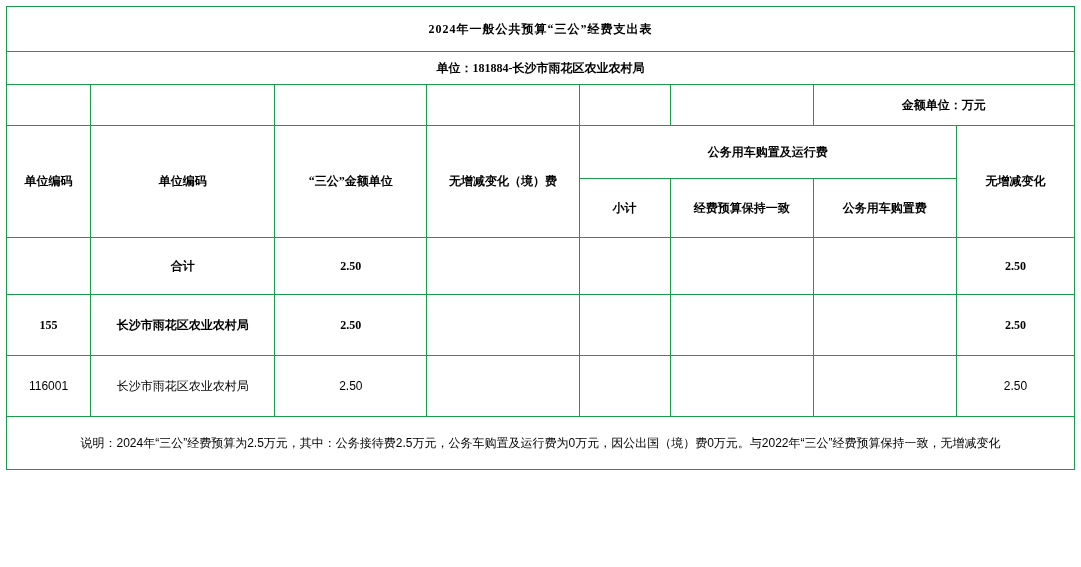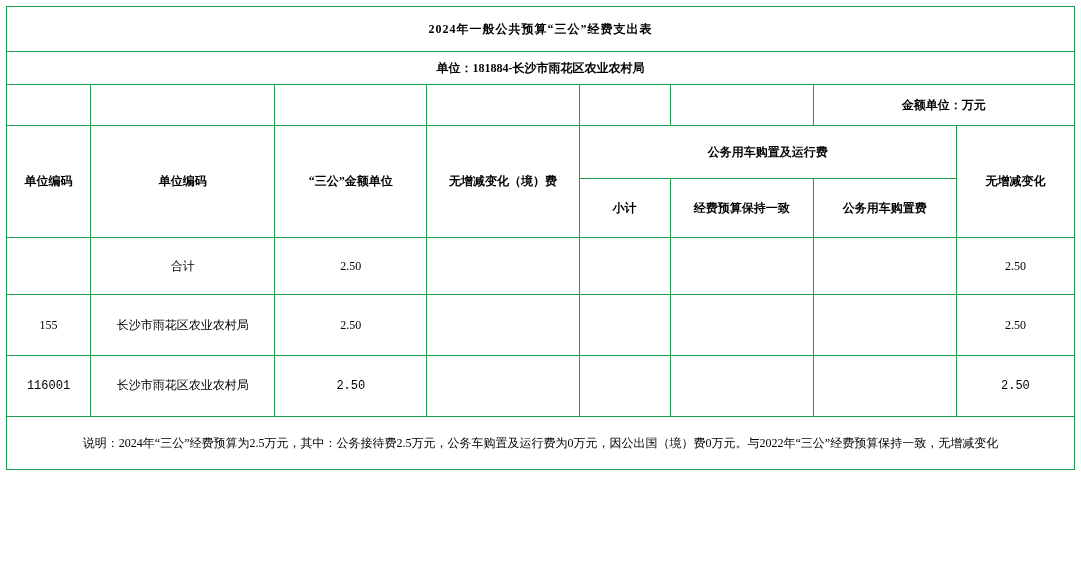--- a/index.html
+++ b/index.html
@@ -77,36 +77,36 @@
   .hdr-bottom {
     height: 58px;
   }
   .data-row td {
     height: 56px;
   }
   .data-row.tall td {
     height: 60px;
   }
   .bold {
-    font-weight: normal;
+    font-weight: bold;
     font-family: "Liberation Serif", serif;
     font-size: 12.5px;
   }
   .plain {
     font-weight: normal;
-    font-family: Liberation Mono, monospace;
+    font-family: Liberation Sans, sans-serif;
     font-size: 12.5px;
     margin-left: 36px;
   }
   .note-cell {
     text-align: left;
     padding: 8px 10px 10px 10px;
     font-size: 12.5px;
     line-height: 1.7;
-    font-family: Liberation Serif, serif;
+    font-family: Liberation Sans, sans-serif;
     height: 52px;
   }
   .wrap2 {
     display: block;
     padding: 0 4px;
   }
 </style>
 </head>
 <body>
 

